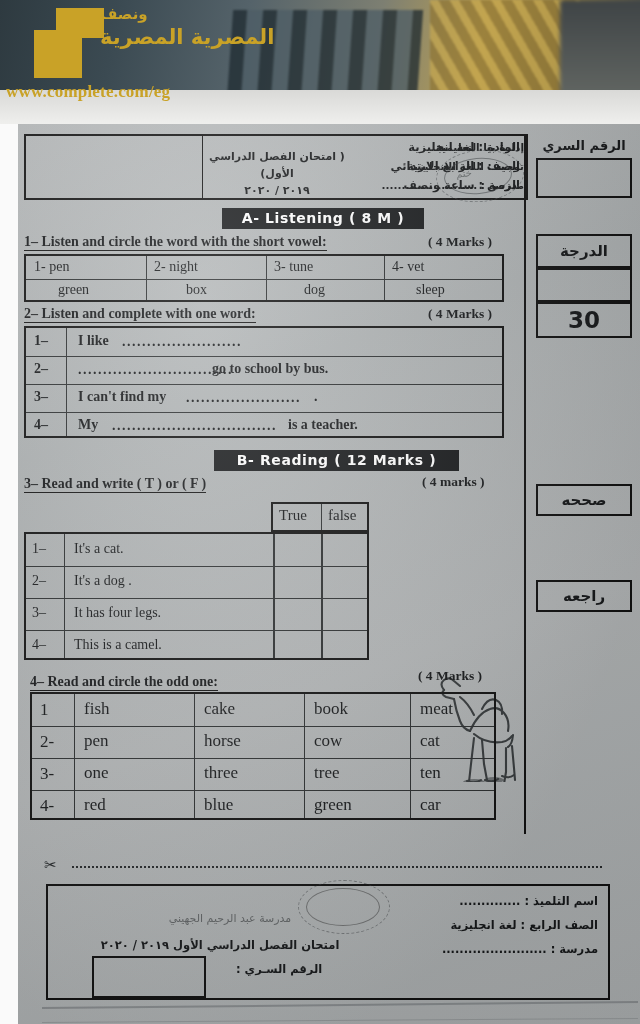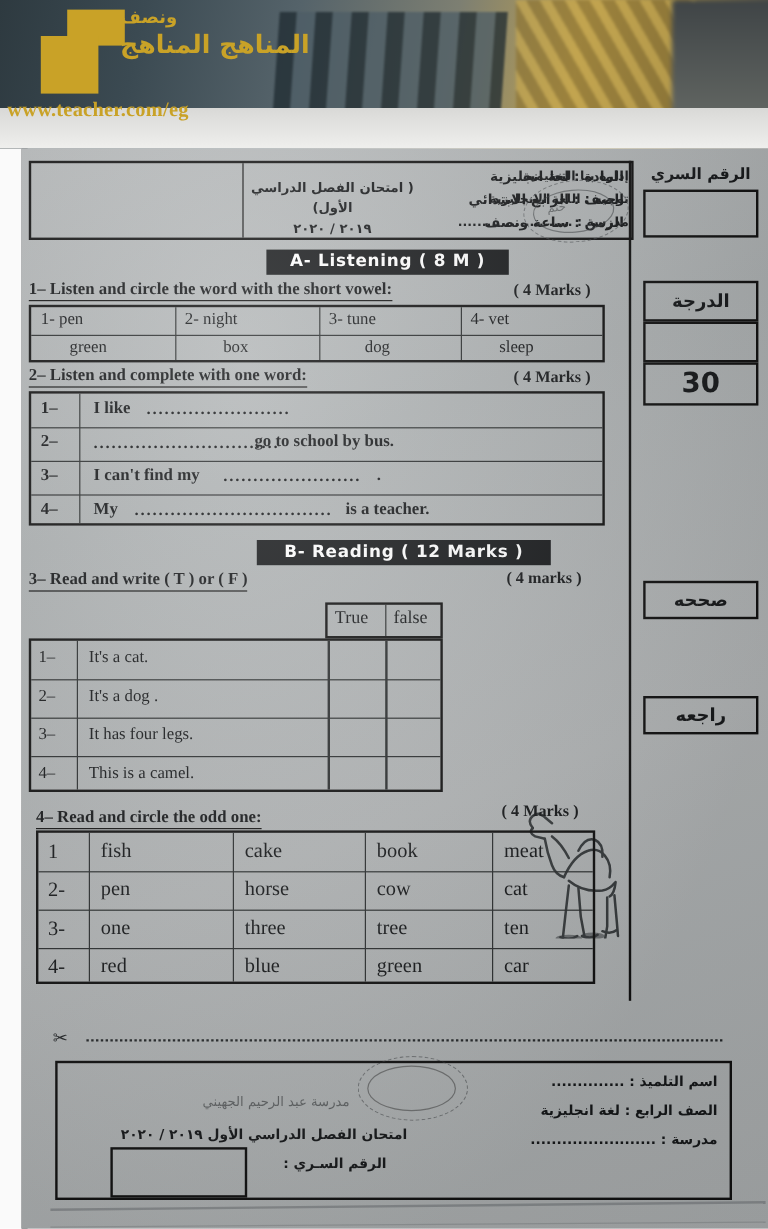--- a/index.html
+++ b/index.html
@@ -120,23 +120,23 @@
     <div class="wm-blur2"></div>
     <div class="wm-blur3"></div>
     <div class="wm-white"></div>
 
     <div class="wm-logo">
       <i class="b1"></i>
         <i class="b2"></i>
     </div>
     <div class="wm-text">
       <div class="wm-t1">ونصف</div>
-      <div class="wm-t2">المناهج المناهج</div>
-    </div>
-    <div class="wm-url">www.teacher.com/eg</div>
+      <div class="wm-t2">المصرية المصرية</div>
+    </div>
+    <div class="wm-url">www.complete.com/eg</div>
   </div>
 
   <div class="leftedge"></div>
   <div class="paper">
 
     <div class="hdr ink">
       <div class="vline"></div>
       <div class="hdr-left ar">
         <div>المادة  :  لغة انجليزية</div>
         <div>الصف : الرابع الابتدائي</div>

